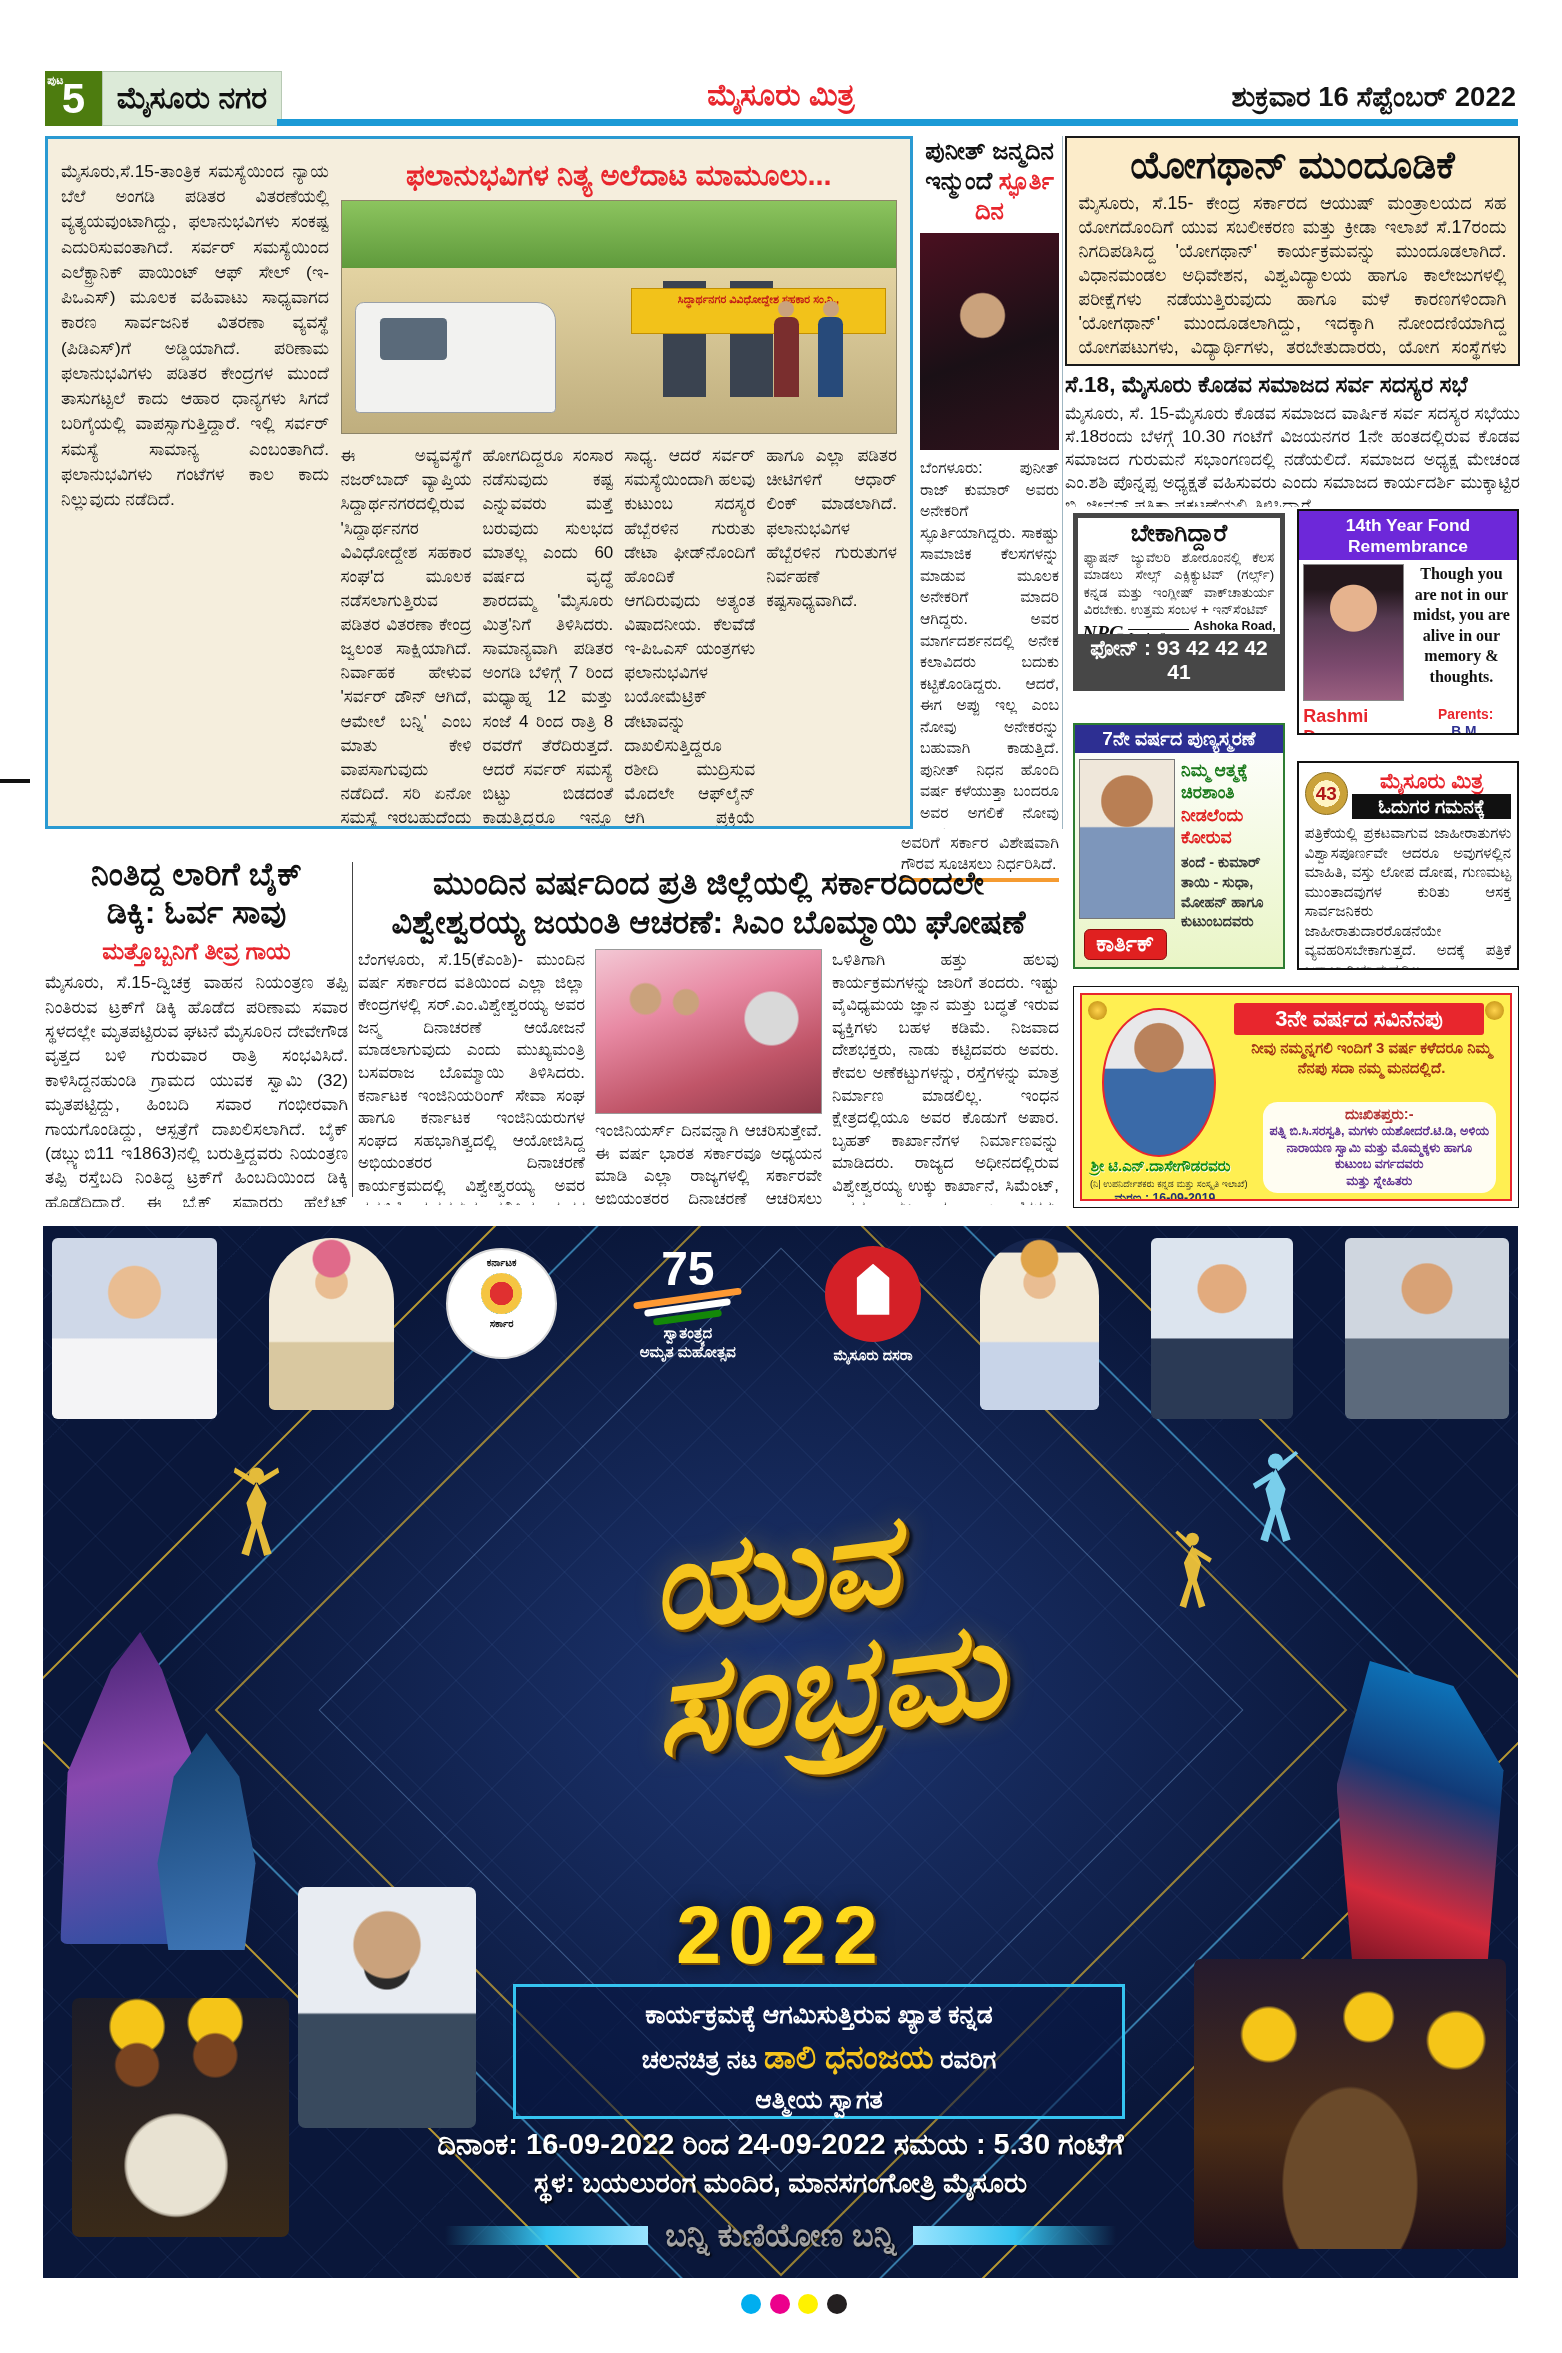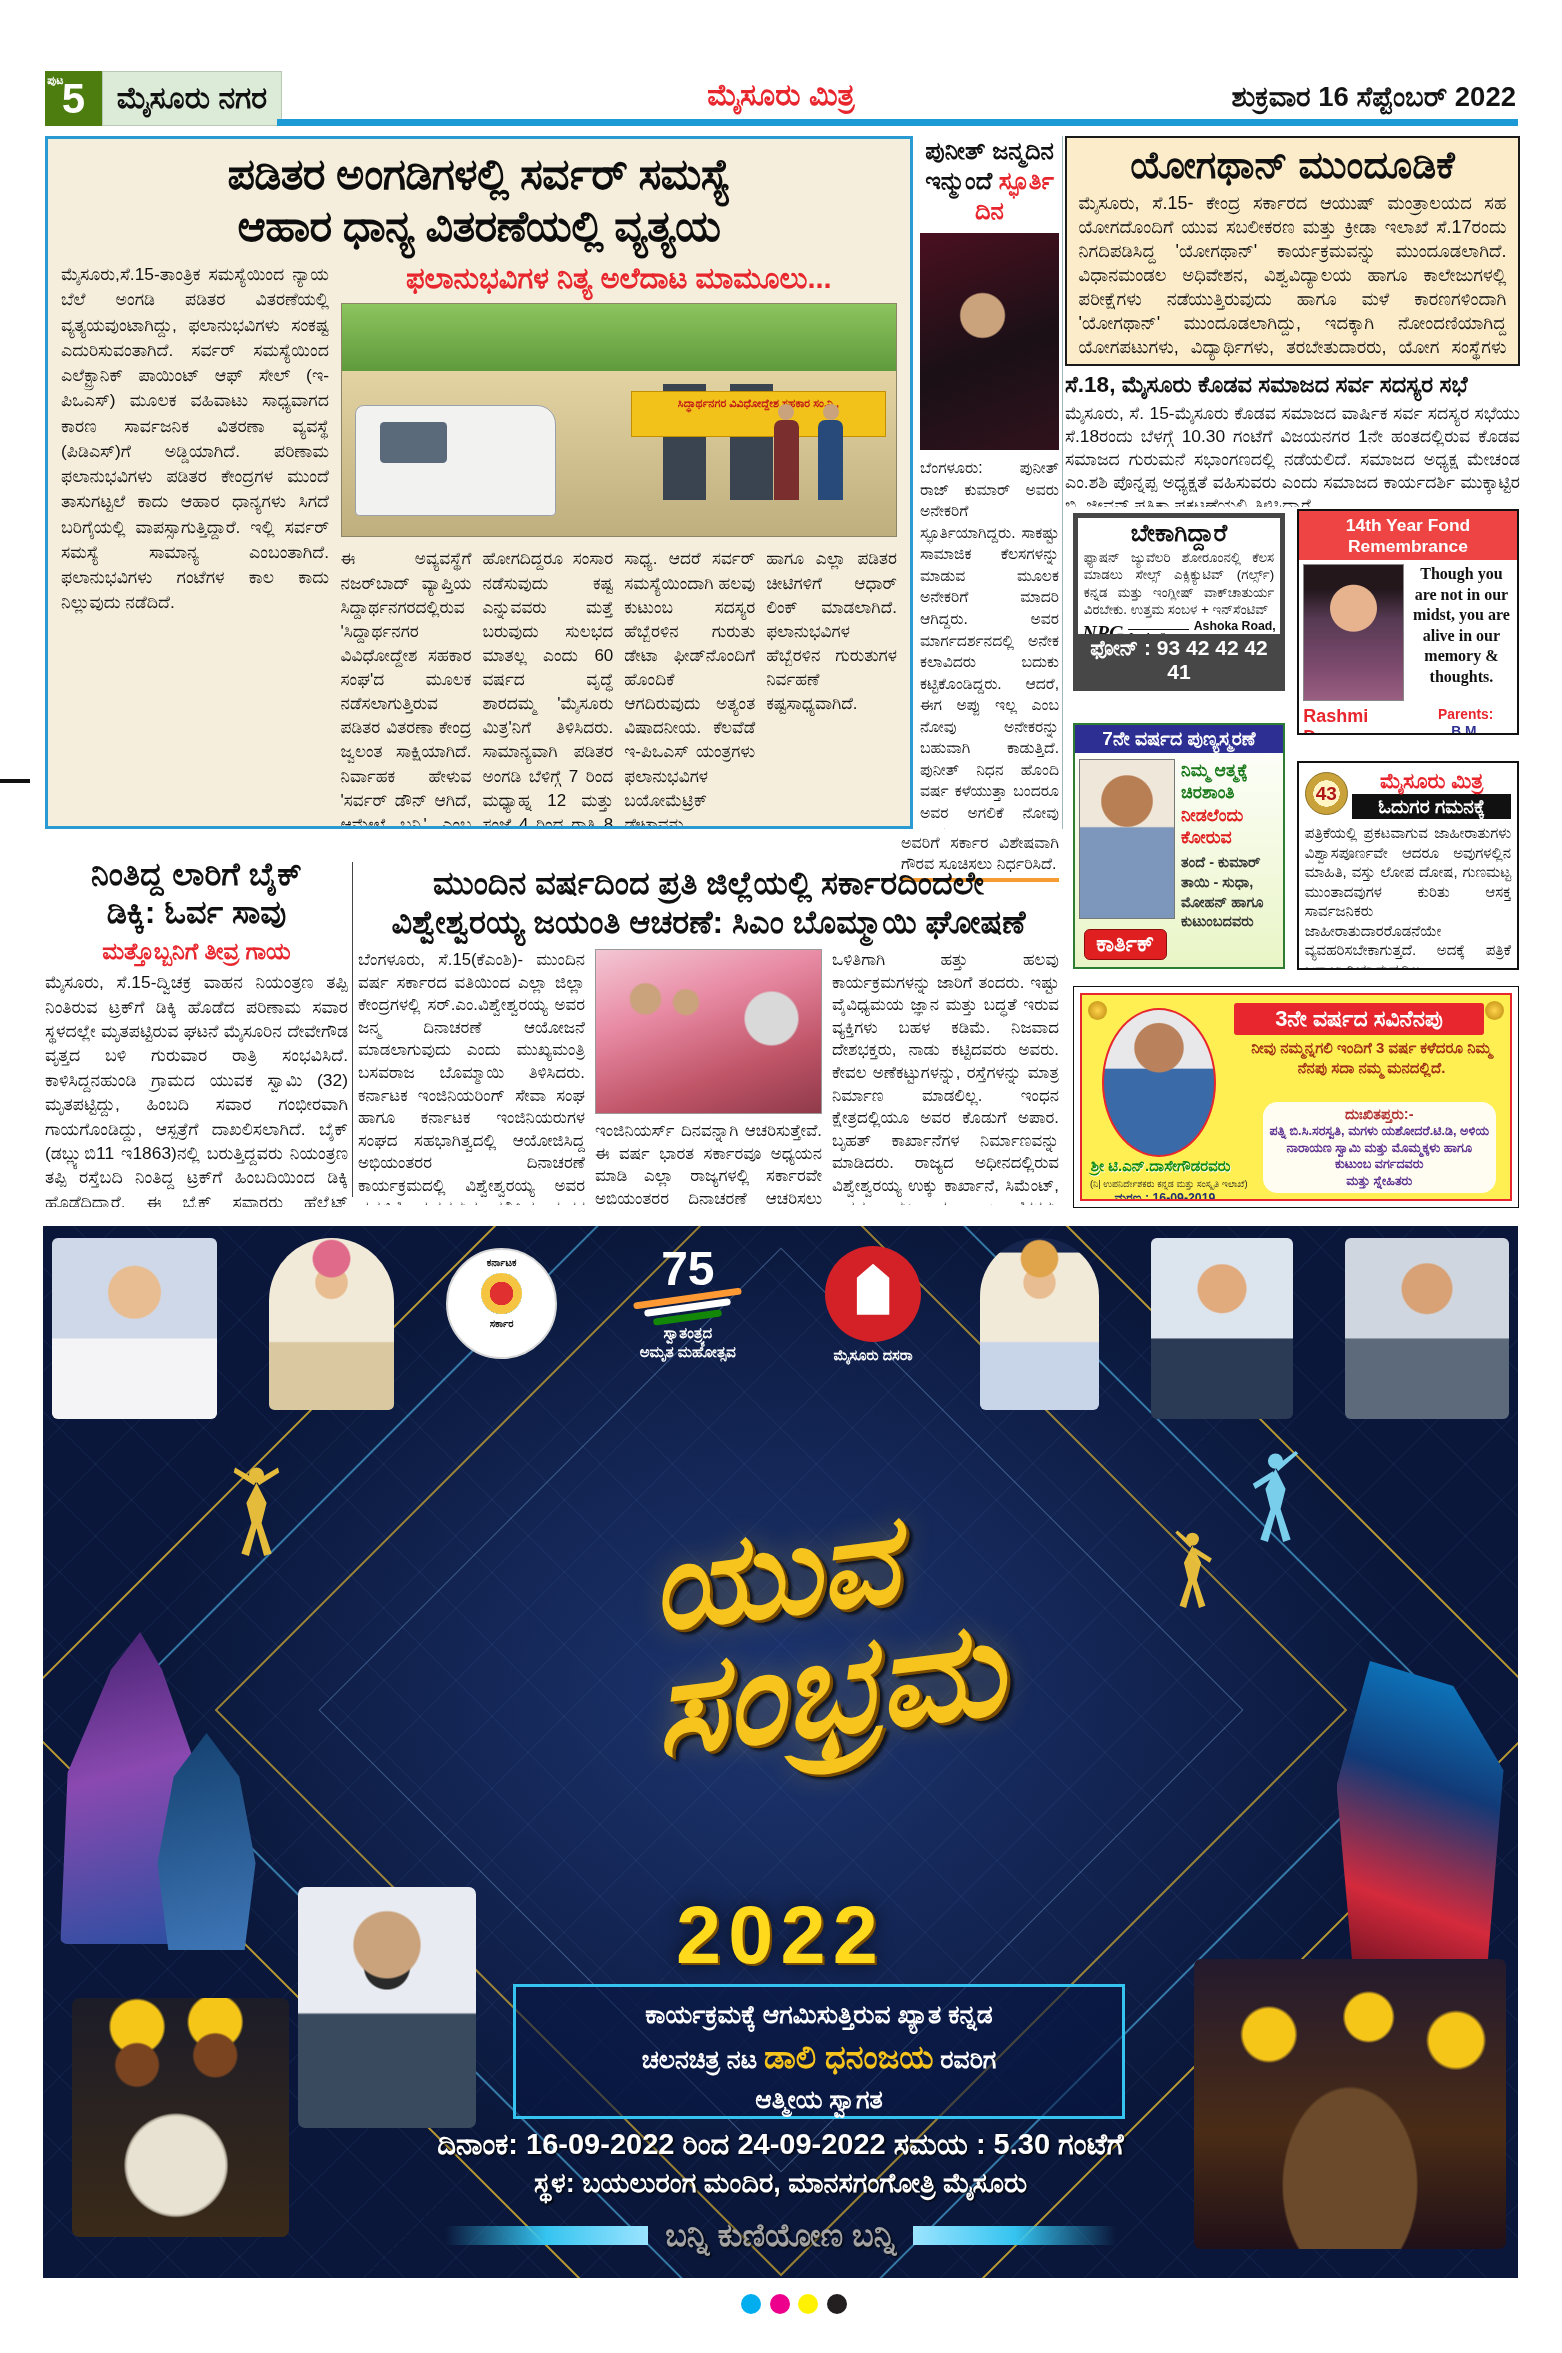--- a/index.html
+++ b/index.html
@@ -64,21 +64,21 @@
   .wtitle{font-size:24px;font-weight:bold;text-align:center;padding-top:1.4px;}
   .wbody{font-size:13.4px;line-height:1.3;padding:1.4px 5.8px;}
   .wbrandrow{display:flex;justify-content:space-between;align-items:center;padding:0 4.3px;}
   .wnpg{font-family:"Liberation Serif",serif;font-style:italic;font-weight:bold;font-size:20px;}
   .wnpg small{font-size:11px;border-top:1.4px solid #111;border-bottom:1.4px solid #111;}
   .waddr{font-size:12.3px;font-weight:bold;text-align:right;line-height:1.1;}
   .wphone{position:absolute;left:0;right:0;bottom:0;background:#474747;color:#fff;font-size:21px;
           font-weight:bold;text-align:center;padding:2.2px 0;}
   
   .rem14{left:1297px;top:509px;width:222px;height:226px;border:2.2px solid #111;background:#fff;box-sizing:border-box;overflow:hidden;}
-  .rhead{background:#ef4444;color:#fff;font-size:17.4px;font-weight:bold;text-align:center;padding:3.6px 0;}
+  .rhead{background:#6d28d9;color:#fff;font-size:17.4px;font-weight:bold;text-align:center;padding:3.6px 0;}
   .rrow{display:flex;padding:4.3px;}
   .rphoto{width:99px;height:135px;flex:none;border:0.7px solid #888;background:
      radial-gradient(circle at 50% 32%,#e6b38e 0 22%,transparent 23%),
      linear-gradient(180deg,#23171c 0 18%,#563a52 40%,#7c4a6e 75%,#9a5f80 100%);}
   .rverse{font-family:"Liberation Serif",serif;font-weight:bold;font-size:16px;text-align:center;
           line-height:1.28;padding-left:5.8px;}
   .rname{color:#e8262d;font-weight:bold;font-size:18px;}
   .rpar{font-size:13.8px;font-weight:bold;line-height:1.25;text-align:center;}
   .rpar .lab,.rpar .rel{color:#e8262d;}
   .rpar .nm{color:#2e3192;}
@@ -253,24 +253,20 @@
       <div class="pnum">5</div>
     </div>
     <div class="sectionbox">ಮೈಸೂರು ನಗರ</div>
   </div>
   <div class="abs papername">ಮೈಸೂರು ಮಿತ್ರ</div>
   <div class="abs dateline">ಶುಕ್ರವಾರ 16 ಸೆಪ್ಟೆಂಬರ್ 2022</div>
   <div class="abs bluerule"></div>
   <div class="abs foldmark"></div>
 
   <div class="abs leadbox">
-    <div class="lead-headline">
-      <div>ಪಡಿತರ ಅಂಗಡಿಗಳಲ್ಲಿ ಸರ್ವರ್ ಸಮಸ್ಯೆ</div>
-      <div>ಆಹಾರ ಧಾನ್ಯ ವಿತರಣೆಯಲ್ಲಿ ವ್ಯತ್ಯಯ</div>
-    </div>
     <div class="lead-main">
       <div class="lead-colL jt">ಮೈಸೂರು,ಸೆ.15-ತಾಂತ್ರಿಕ ಸಮಸ್ಯೆಯಿಂದ ನ್ಯಾಯ ಬೆಲೆ ಅಂಗಡಿ ಪಡಿತರ ವಿತರಣೆಯಲ್ಲಿ ವ್ಯತ್ಯಯವುಂಟಾಗಿದ್ದು, ಫಲಾನುಭವಿಗಳು ಸಂಕಷ್ಟ ಎದುರಿಸುವಂತಾಗಿದೆ. ಸರ್ವರ್ ಸಮಸ್ಯೆಯಿಂದ ಎಲೆಕ್ಟ್ರಾನಿಕ್ ಪಾಯಿಂಟ್ ಆಫ್ ಸೇಲ್ (ಇ-ಪಿಒಎಸ್) ಮೂಲಕ ವಹಿವಾಟು ಸಾಧ್ಯವಾಗದ ಕಾರಣ ಸಾರ್ವಜನಿಕ ವಿತರಣಾ ವ್ಯವಸ್ಥೆ (ಪಿಡಿಎಸ್)ಗೆ ಅಡ್ಡಿಯಾಗಿದೆ. ಪರಿಣಾಮ ಫಲಾನುಭವಿಗಳು ಪಡಿತರ ಕೇಂದ್ರಗಳ ಮುಂದೆ ತಾಸುಗಟ್ಟಲೆ ಕಾದು ಆಹಾರ ಧಾನ್ಯಗಳು ಸಿಗದೆ ಬರಿಗೈಯಲ್ಲಿ ವಾಪಸ್ಸಾಗುತ್ತಿದ್ದಾರೆ. ಇಲ್ಲಿ ಸರ್ವರ್ ಸಮಸ್ಯೆ ಸಾಮಾನ್ಯ ಎಂಬಂತಾಗಿದೆ. ಫಲಾನುಭವಿಗಳು ಗಂಟೆಗಳ ಕಾಲ ಕಾದು ನಿಲ್ಲುವುದು ನಡೆದಿದೆ.</div>
       <div class="lead-right">
         <div class="lead-subhead">ಫಲಾನುಭವಿಗಳ ನಿತ್ಯ ಅಲೆದಾಟ ಮಾಮೂಲು...</div>
         <div class="lead-photo">
           <div class="lp-awning"></div>
           <div class="lp-wall"></div>
           <div class="lp-van"></div>
           <div class="lp-door"></div>
           <div class="lp-door lp-door2"></div>

